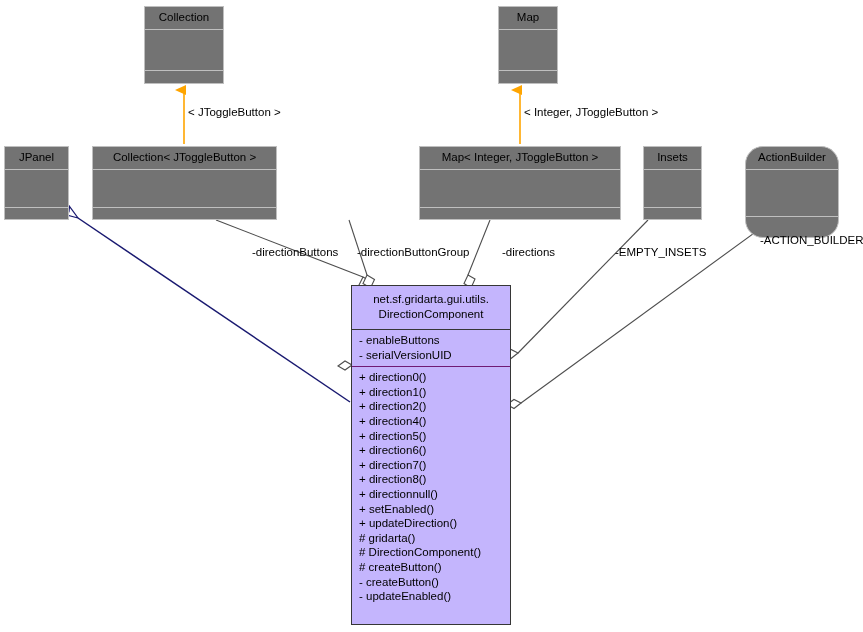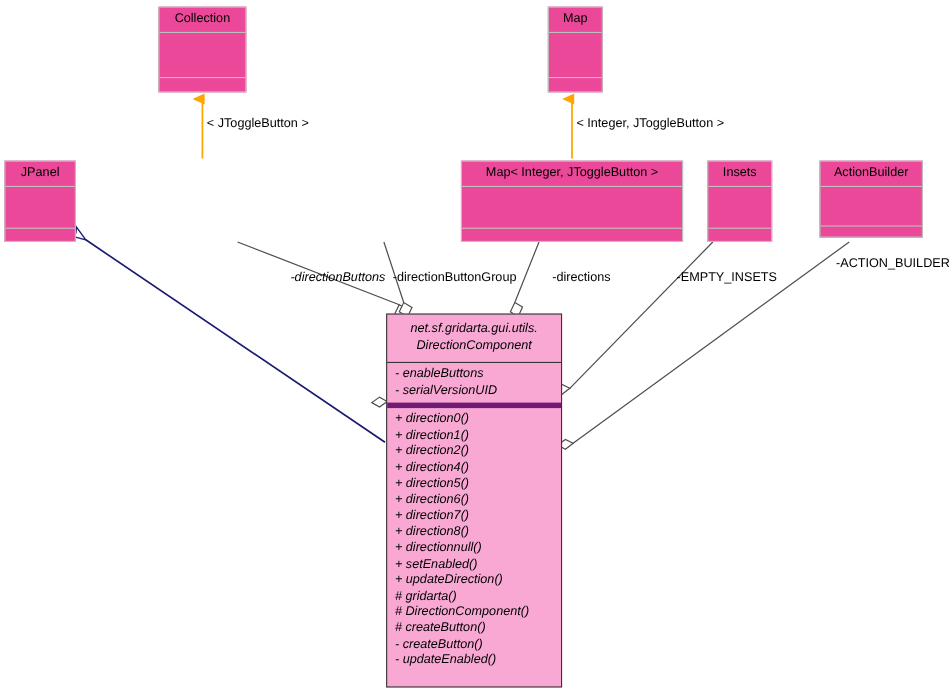--- a/index.html
+++ b/index.html
@@ -24,21 +24,21 @@
     top: 0;
     width: 863px;
     height: 632px;
     pointer-events: none;
   }
   
   .uml-box {
     position: absolute;
     box-sizing: border-box;
     border: 1px solid #bfbfbf;
-    background: #ec4899;
+    background: #737373;
     display: flex;
     flex-direction: column;
   }
   .uml-box .nm {
     box-sizing: border-box;
     border-bottom: 1px solid #bfbfbf;
     text-align: center;
     font-size: 11.5px;
     color: #000000;
     line-height: 13px;
@@ -49,32 +49,31 @@
   .uml-box .ops {
     box-sizing: border-box;
     flex: 1 1 auto;
   }
   .uml-box .attrs {
     border-bottom: 1px solid #bfbfbf;
   }
   
   .uml-box.focus {
     border: 1px solid #363636;
-    background: #f9a8d4;
-    font-style: italic;
+    background: #c4b5fd;
   }
   .uml-box.focus .nm {
     border-bottom: 1px solid #363636;
     font-size: 11.5px;
     line-height: 15px;
     padding: 6px 6px 7px 6px;
     white-space: normal;
   }
   .uml-box.focus .attrs {
-    border-bottom: 5px solid #701a75;
+    border-bottom: 1px solid #701a75;
     padding: 3px 0 4px 0;
   }
   .uml-box.focus .ops {
     padding: 3px 0 4px 0;
   }
   .uml-box.focus .member {
     font-size: 11.5px;
     line-height: 14.6px;
     color: #000000;
     padding-left: 7px;
@@ -145,57 +144,62 @@
       <path d="M352,365 L345,361 L338,366 L345,370 Z" fill="#ffffff" stroke="#4d4d4d" stroke-width="1.1"></path>
     </g>
   </svg>
 
   <div class="uml-box" style="left:144px; top:6px; width:80px; height:78px;">
     <div class="nm">Collection</div>
     <div class="attrs" style="height:28px;"></div>
     <div class="ops"></div>
   </div>
 
-  <div class="uml-box" style="left:498px; top:6px; width:50px; height:78px;">
+  <div class="uml-box" style="left:498px; top:6px; width:60px; height:78px;">
     <div class="nm">Map</div>
     <div class="attrs" style="height:28px;"></div>
     <div class="ops"></div>
   </div>
 
   <div class="elabel" style="left:188px; top:106px;">&lt; JToggleButton &gt;</div>
 
   <div class="elabel" style="left:524px; top:106px;">&lt; Integer, JToggleButton &gt;</div>
 
   <div class="uml-box" style="left:4px; top:146px; width:65px; height:74px;">
     <div class="nm">JPanel</div>
     <div class="attrs" style="height:26px;"></div>
     <div class="ops"></div>
   </div>
 
+  <div class="uml-box" style="left:92px; top:146px; width:185px; height:74px;">
+    <div class="nm">Collection&lt; JToggleButton &gt;</div>
+    <div class="attrs" style="height:26px;"></div>
+    <div class="ops"></div>
+  </div>
 
 
   <div class="uml-box" style="left:419px; top:146px; width:202px; height:74px;">
     <div class="nm">Map&lt; Integer, JToggleButton &gt;</div>
     <div class="attrs" style="height:26px;"></div>
     <div class="ops"></div>
   </div>
 
   <div class="uml-box" style="left:643px; top:146px; width:59px; height:74px;">
     <div class="nm">Insets</div>
     <div class="attrs" style="height:26px;"></div>
     <div class="ops"></div>
   </div>
 
-  <div class="uml-box" style="left:745px; top:146px; width:94px; height:70px;">
+  <div class="uml-box" style="left:745px; top:146px; width:94px; height:92px;border-radius:18px;">
     <div class="nm">ActionBuilder</div>
     <div class="attrs" style="height:26px;"></div>
     <div class="ops"></div>
   </div>
 
-  <div class="elabel" style="left:264px; top:246px;font-style:italic;">-directionButtons</div>
+  <div class="elabel" style="left:252px; top:246px;">-directionButtons</div>
 
   <div class="elabel" style="left:357px; top:246px;">-directionButtonGroup</div>
 
   <div class="elabel" style="left:502px; top:246px;">-directions</div>
 
   <div class="elabel" style="left:615px; top:246px;">-EMPTY_INSETS</div>
 
   <div class="elabel" style="left:740px; top:234px;margin-left:20px;">-ACTION_BUILDER</div>
 
   <div class="uml-box focus" style="left:351px; top:285px; width:160px; height:340px;">

